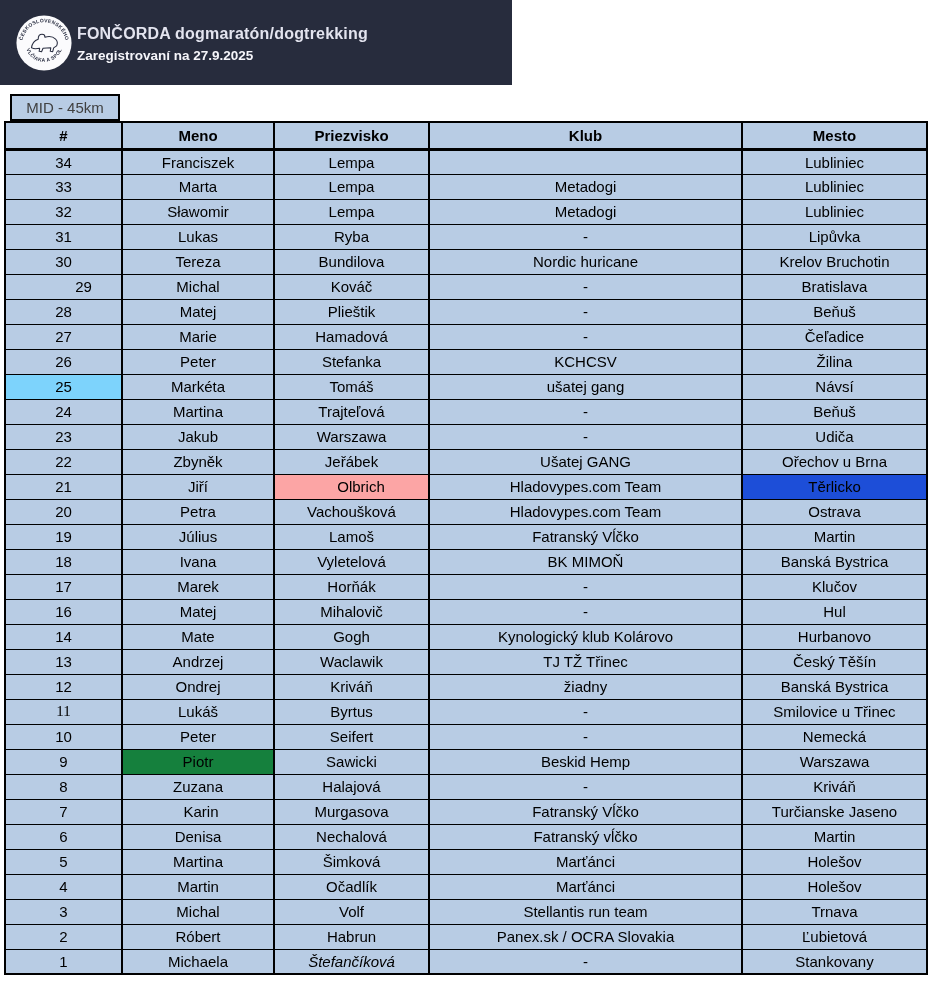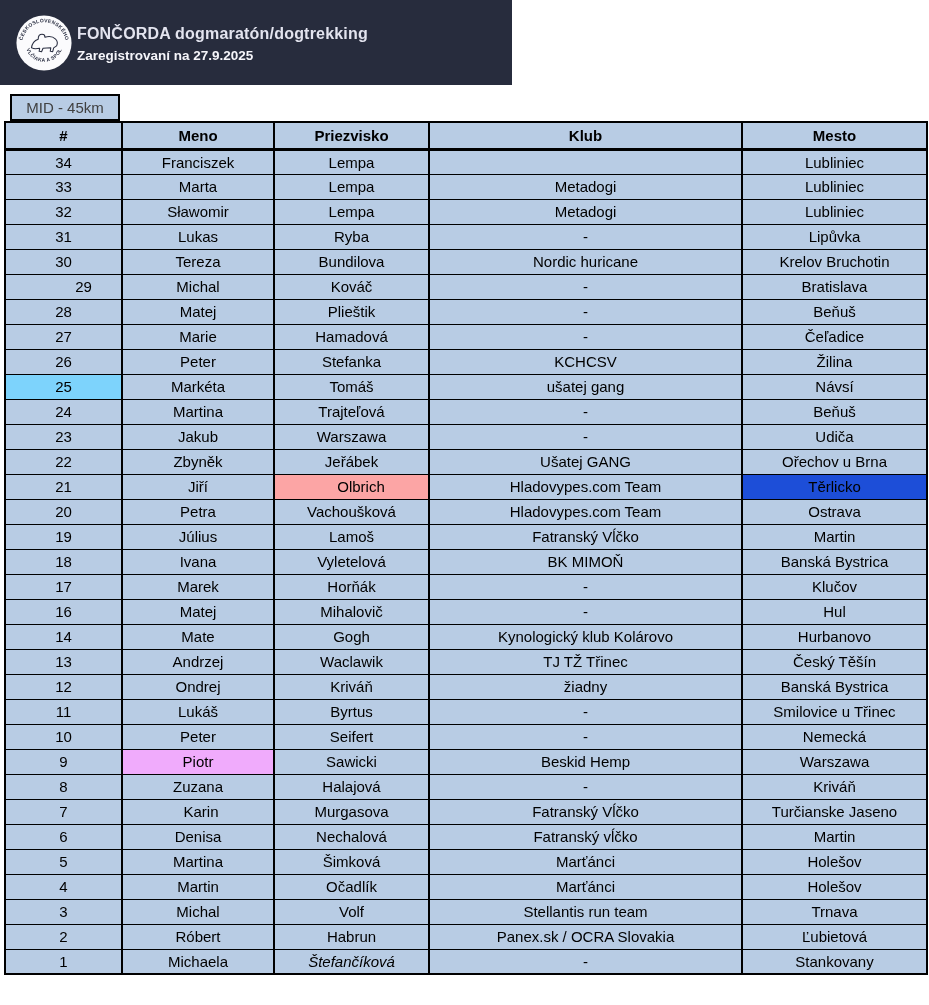--- a/index.html
+++ b/index.html
@@ -255,36 +255,36 @@
         <td style="background: rgb(184, 204, 228);">Český Těšín</td>
       </tr>
       <tr>
         <td style="background: rgb(184, 204, 228);">12</td>
         <td style="background: rgb(184, 204, 228);">Ondrej</td>
         <td style="background: rgb(184, 204, 228);">Kriváň</td>
         <td style="background: rgb(184, 204, 228);">žiadny</td>
         <td style="background: rgb(184, 204, 228);">Banská Bystrica</td>
       </tr>
       <tr>
-        <td style="background: rgb(184, 204, 228);">11</td>
+        <td style="background: rgb(184, 204, 228); font-family: Liberation Serif, serif;">11</td>
         <td style="background: rgb(184, 204, 228);">Lukáš</td>
         <td style="background: rgb(184, 204, 228);">Byrtus</td>
         <td style="background: rgb(184, 204, 228);">-</td>
         <td style="background: rgb(184, 204, 228);">Smilovice u Třinec</td>
       </tr>
       <tr>
         <td style="background: rgb(184, 204, 228);">10</td>
         <td style="background: rgb(184, 204, 228);">Peter</td>
         <td style="background: rgb(184, 204, 228);">Seifert</td>
         <td style="background: rgb(184, 204, 228);">-</td>
         <td style="background: rgb(184, 204, 228);">Nemecká</td>
       </tr>
       <tr>
         <td style="background: rgb(184, 204, 228);">9</td>
-        <td style="background: #f0abfc;">Piotr</td>
+        <td style="background: #15803d;">Piotr</td>
         <td style="background: rgb(184, 204, 228);">Sawicki</td>
         <td style="background: rgb(184, 204, 228);">Beskid Hemp</td>
         <td style="background: rgb(184, 204, 228);">Warszawa</td>
       </tr>
       <tr>
         <td style="background: rgb(184, 204, 228);">8</td>
         <td style="background: rgb(184, 204, 228);">Zuzana</td>
         <td style="background: rgb(184, 204, 228);">Halajová</td>
         <td style="background: rgb(184, 204, 228);">-</td>
         <td style="background: rgb(184, 204, 228);">Kriváň</td>

